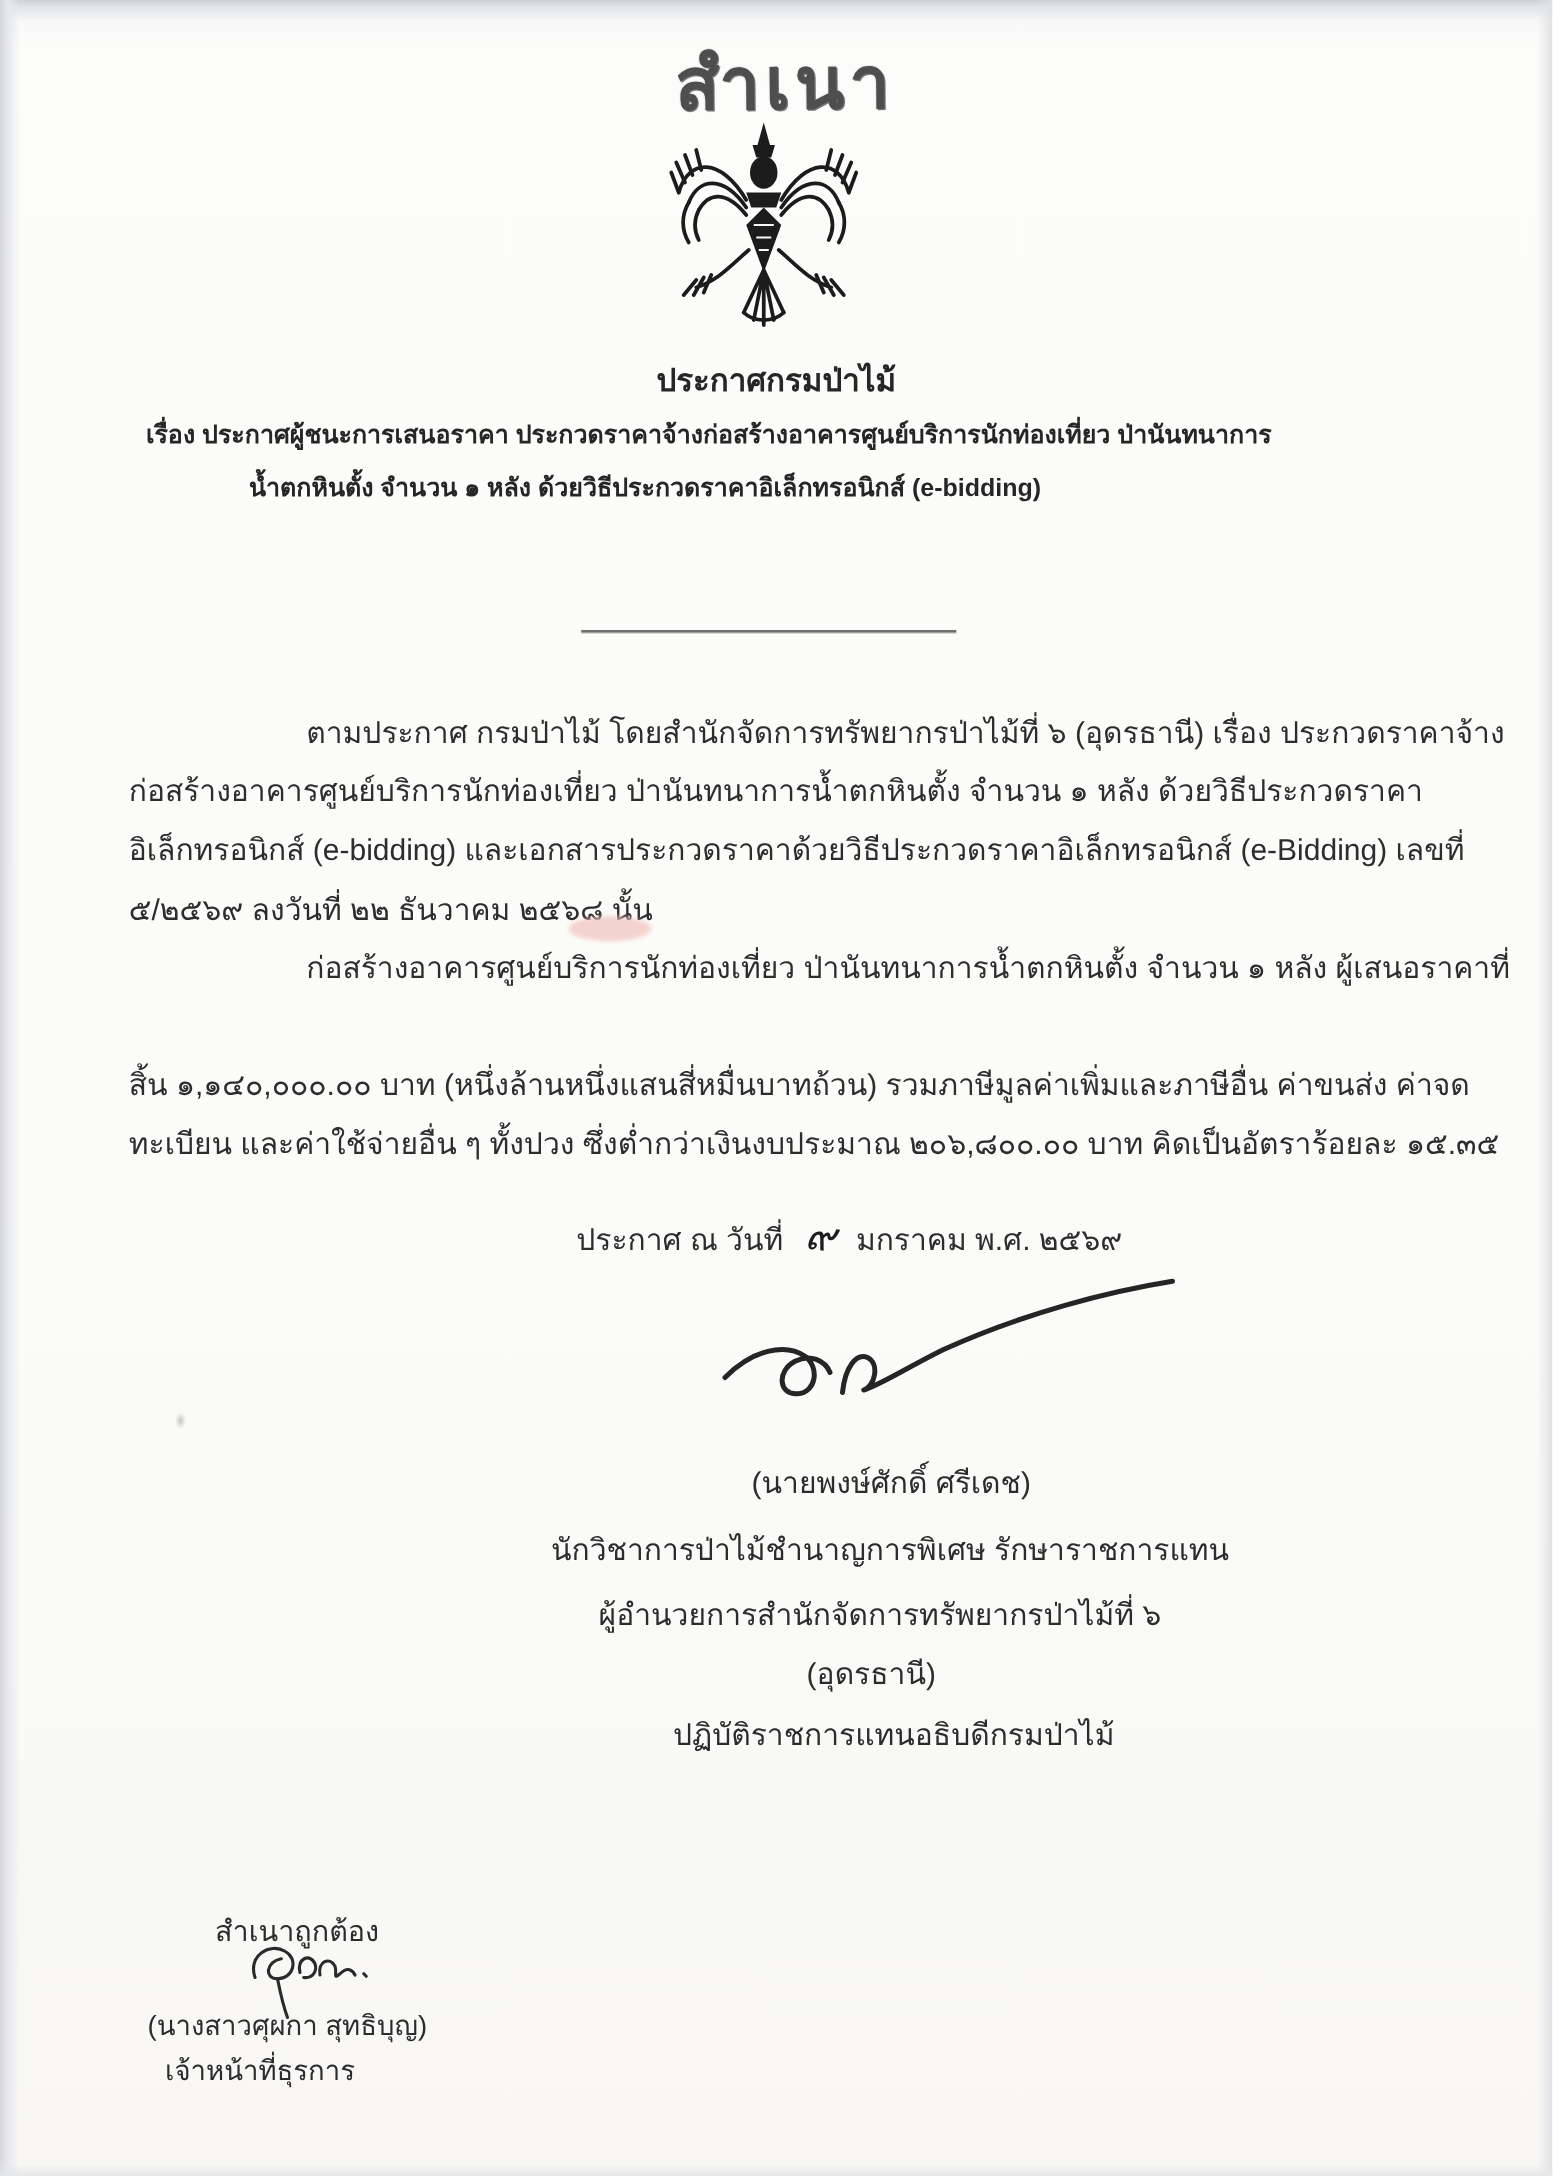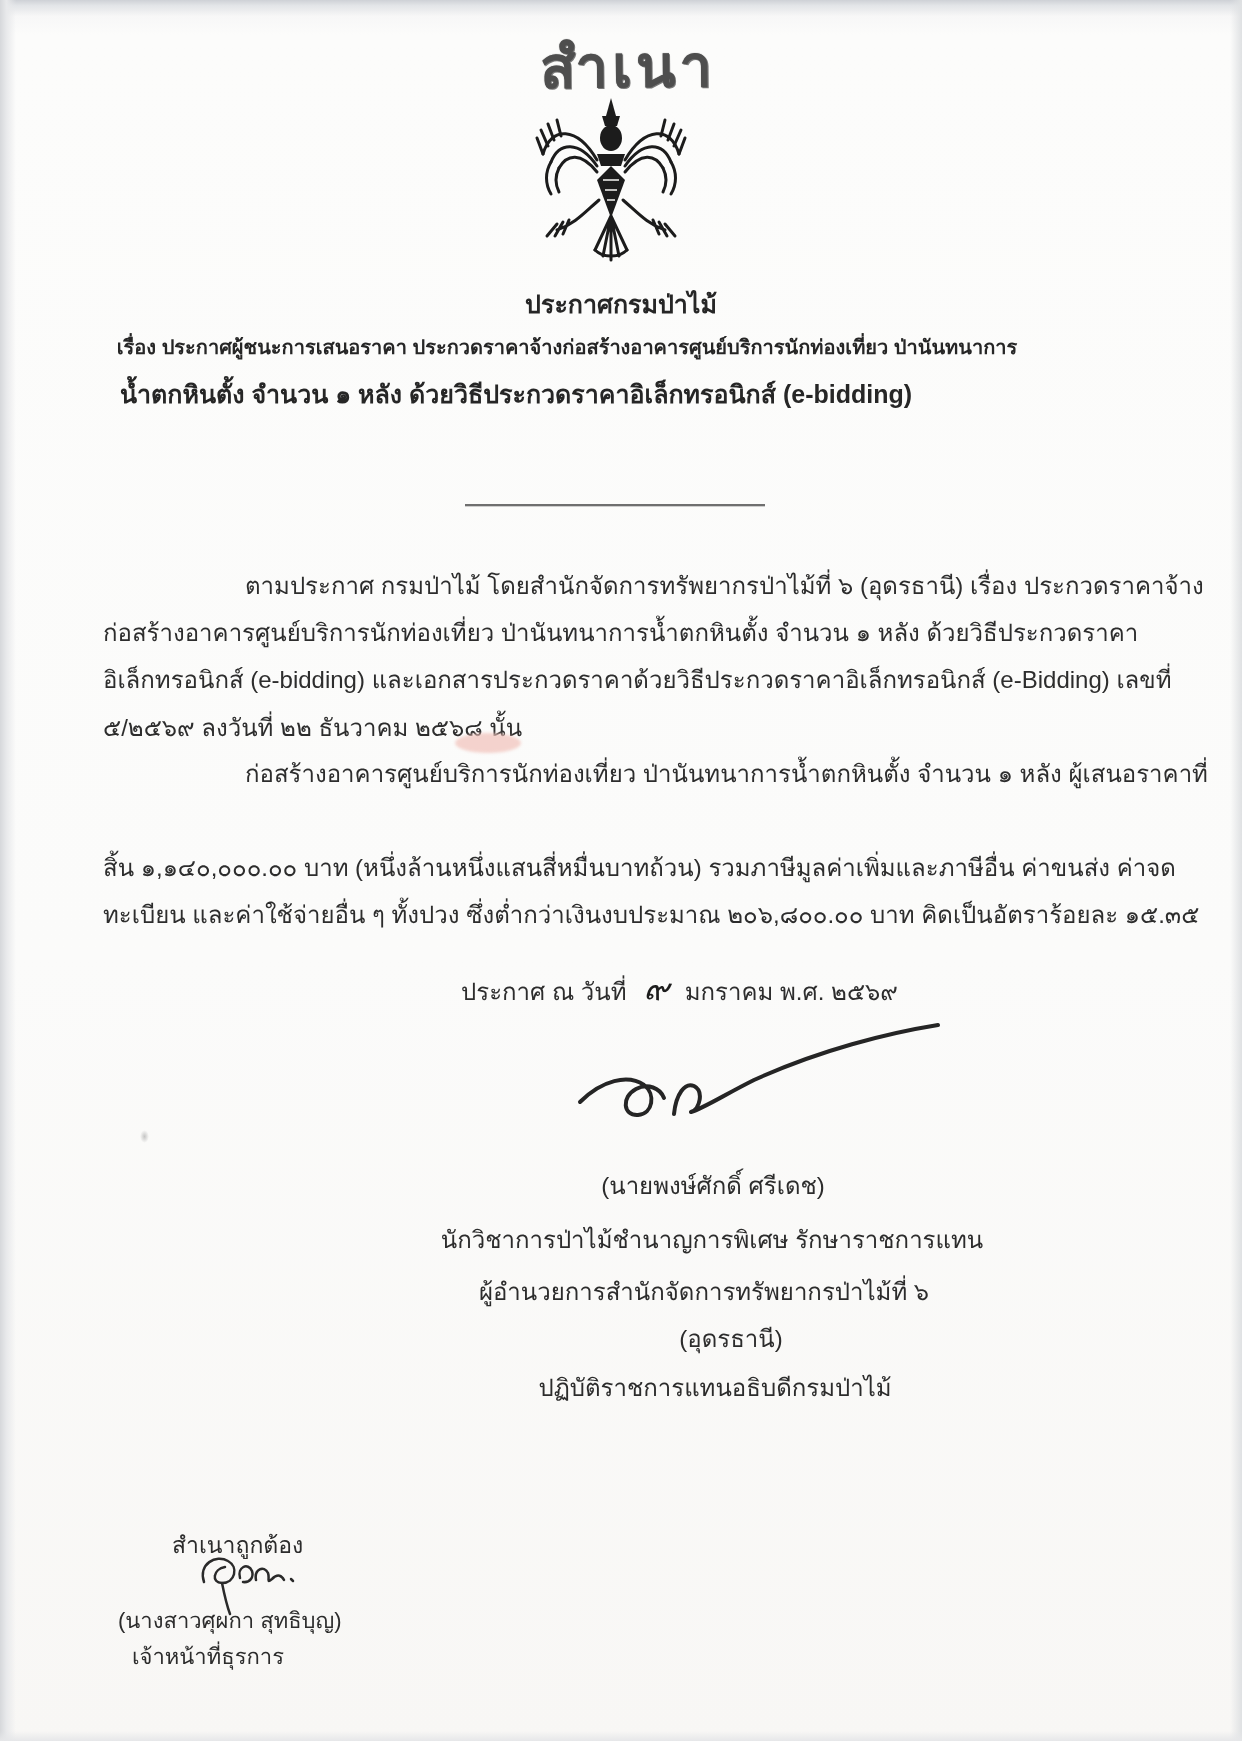--- a/index.html
+++ b/index.html
@@ -33,21 +33,21 @@
   }
   .garuda{position:absolute;top:96px;left:531px;}
 
   .doc-title{
     position:absolute;top:284px;left:0;width:1242px;text-align:center;
     font-size:25px;font-weight:700;color:#262626;
   }
   .subject1{position:absolute;top:331px;left:0;width:1134px;text-align:center;
     font-size:20px;font-weight:700;color:#262626;}
   .subject2{position:absolute;top:374px;left:0;width:1032px;text-align:center;
-    font-size:25px;font-weight:700;color:#262626;}
+    font-size:20px;font-weight:700;color:#262626;}
 
   .divider{position:absolute;top:504px;left:465px;width:300px;height:2px;
     background:#6f6f6f;box-shadow:0 1px 0 rgba(120,120,120,.35);}
 
   .bodyline{position:absolute;left:103px;font-size:24px;color:#2d2d2d;white-space:pre;}
   .indent{padding-left:142px;}
 
   .smudge{position:absolute;top:733px;left:455px;width:66px;height:20px;
     background:#f2c5be;border-radius:50%;opacity:.75;filter:blur(1.5px);}
 
@@ -58,21 +58,21 @@
   .hand-day{
     font-size:33px;color:#1d1d1d;transform:rotate(7deg) translateY(-10px);
     font-family:"DejaVu Serif", serif;font-style:italic;
   }
 
   .sig-main{position:absolute;top:1018px;left:552px;}
   .signer-line{position:absolute;transform:translateX(-50%);font-size:24px;color:#2c2c2c;white-space:pre;}
   .signer-name{top:1166px;left:713px;}
   .signer-pos1{top:1220px;left:712px;}
   .signer-pos2{top:1272px;left:704px;}
-  .signer-pos3{top:1319px;left:731px;}
+  .signer-pos3{top:1319px;left:697px;}
   .signer-pos4{top:1368px;left:715px;}
 
   .cert-label{position:absolute;top:1527px;left:172px;font-size:23px;color:#2c2c2c;}
   .sig-cert{position:absolute;top:1550px;left:192px;}
   .cert-name{position:absolute;top:1603px;left:118px;width:180px;text-align:right;
     font-size:22px;color:#2c2c2c;white-space:nowrap;}
   .cert-pos{position:absolute;top:1639px;left:118px;width:180px;text-align:center;
     font-size:22px;color:#2c2c2c;}
 
   .speck{position:absolute;top:1130px;left:140px;width:9px;height:13px;

